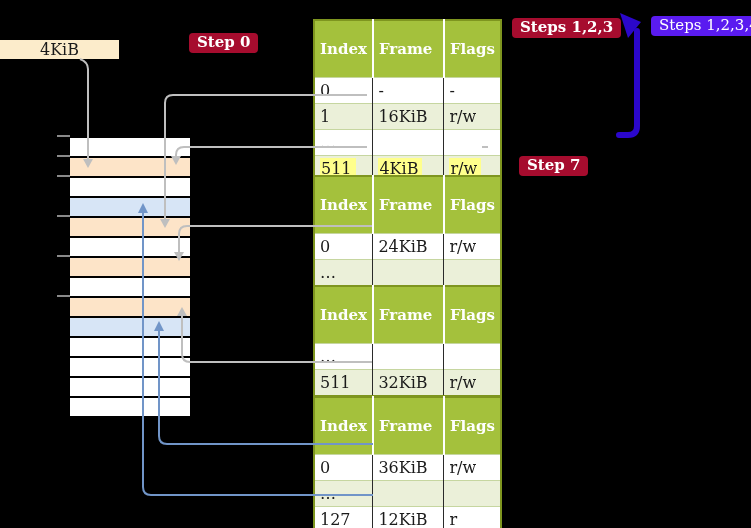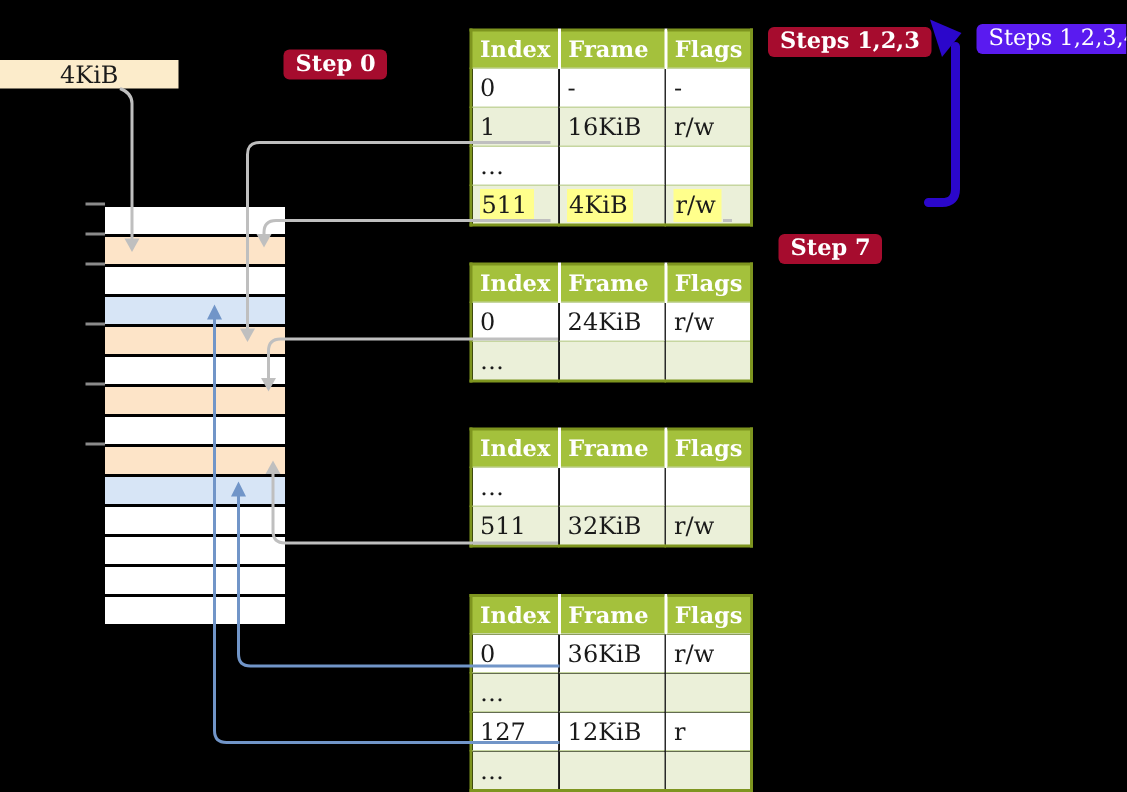--- a/index.html
+++ b/index.html
@@ -32,21 +32,21 @@
   .mrow{height:20px;box-sizing:border-box;border-bottom:2px solid #000;}
   .mrow.empty{background:#ffffff;}
   .mrow.table{background:var(--memory-table-orange);}
   .mrow.page{background:var(--memory-page-blue);}
   .tick{position:absolute;left:57px;width:13px;height:2px;background:var(--tick-gray);}
   
   .ptable{position:absolute;left:313px;}
   table{border-collapse:collapse;table-layout:fixed;border:2px solid var(--table-border-olive);}
   th{
     background:var(--table-header-green);color:var(--text-white);
-    font-size:15px;font-weight:bold;text-align:left;padding:0 5px;height:24px;
+    font-size:15px;font-weight:bold;text-align:left;padding:16px 5px;height:24px;
   }
   th:not(:last-child){border-right:2px solid #fff;}
   td{
     font-size:16px;color:var(--text-dark);padding:0 5px;height:25px;
     border-top:1px solid var(--table-row-separator);background:#fff;overflow:hidden;
   }
   td:not(:last-child){border-right:1.5px solid var(--cell-divider);}
   tr.tint td{background:var(--table-row-tint);}
   .col-index{width:53px;} .col-frame{width:71px;} .col-flags{width:44px;}
   .hl{background:var(--highlight-yellow);padding:1px 4px 2px 1px;}

